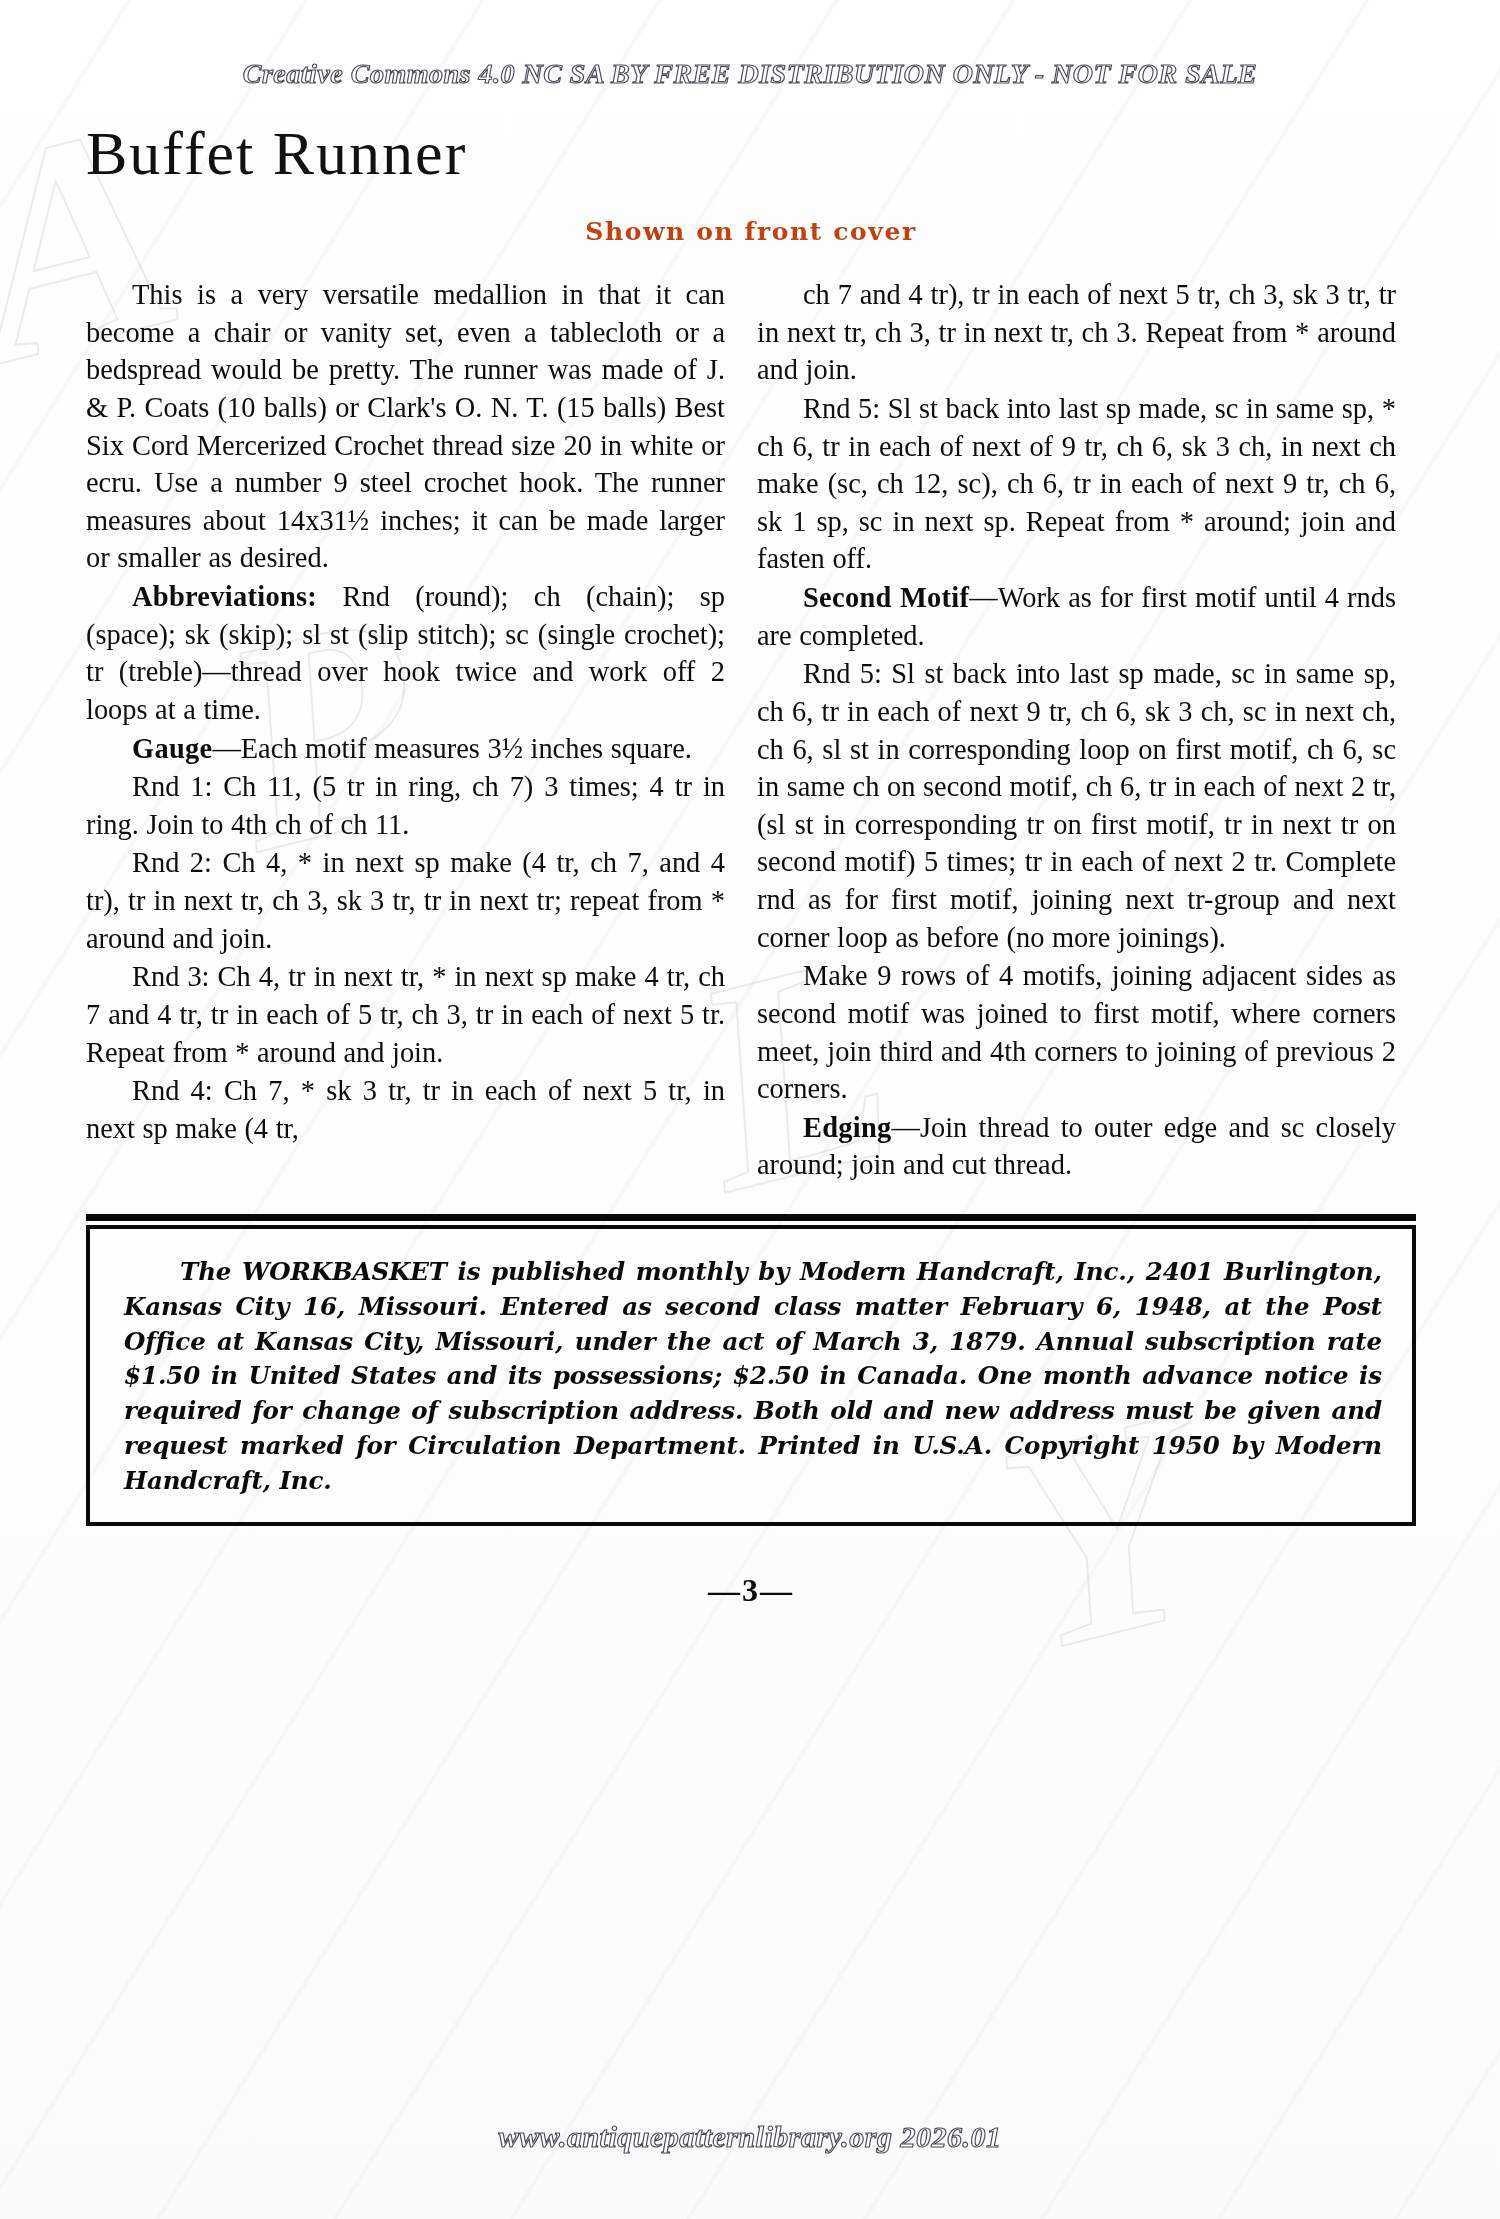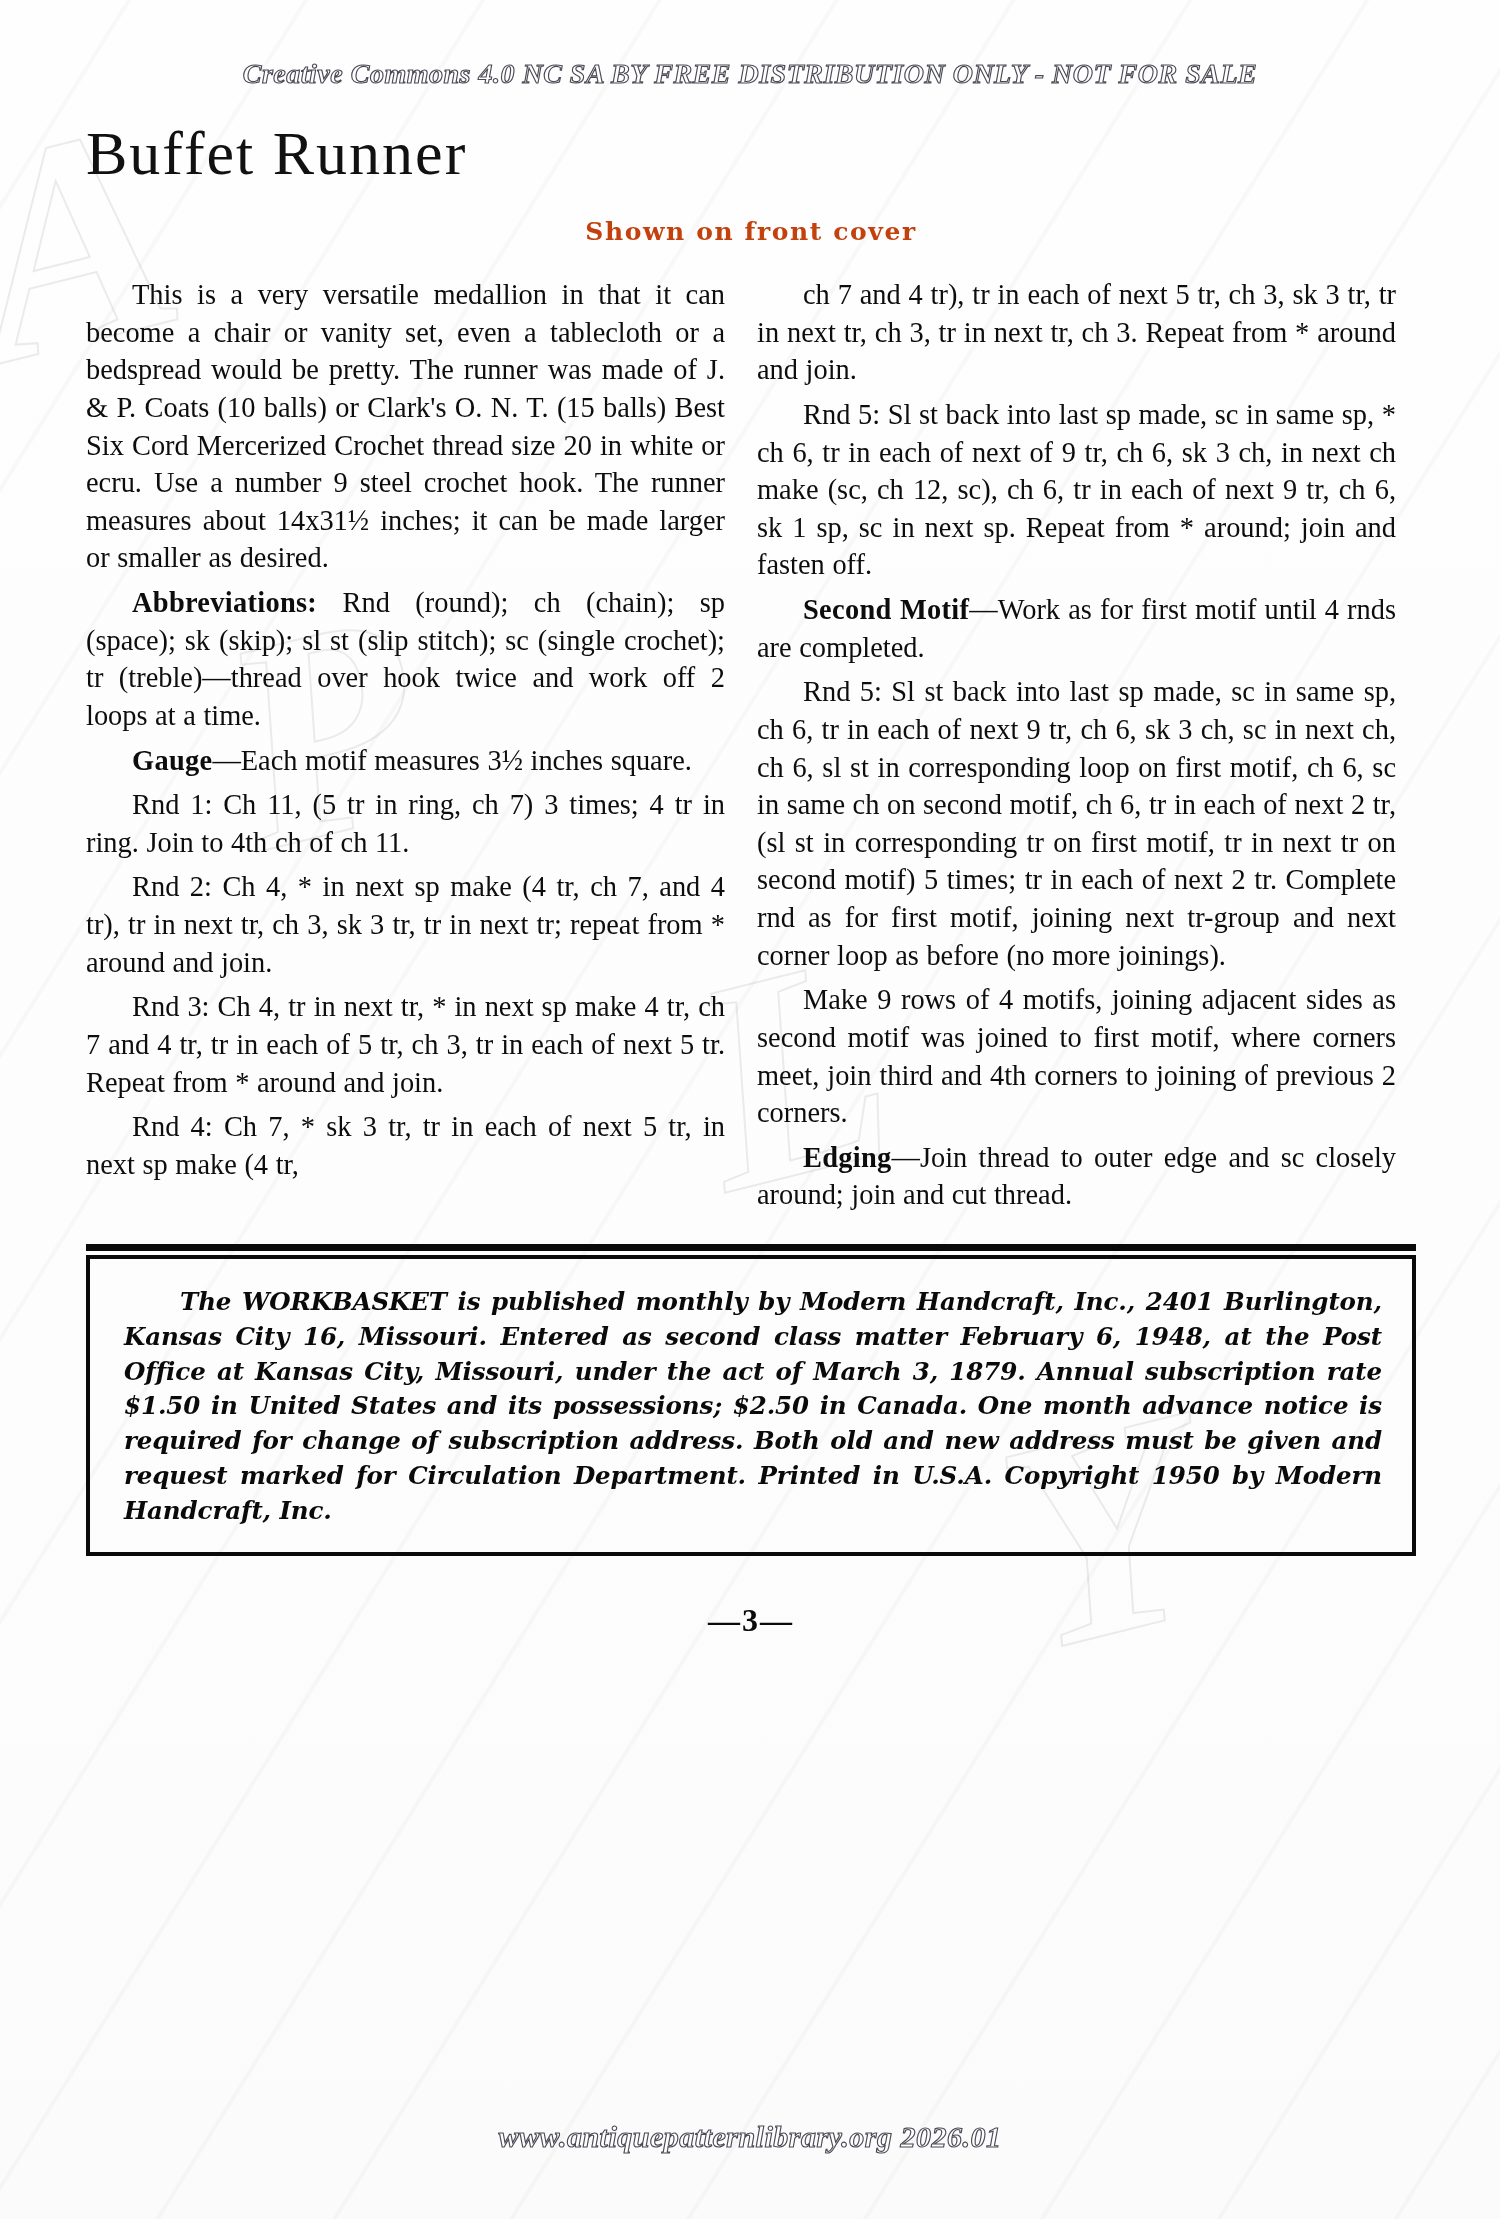--- a/index.html
+++ b/index.html
@@ -120,21 +120,21 @@
     font-size: 28.4px;
     line-height: 1.325;
     color: #0d0d0d;
     text-align: justify;
     text-justify: inter-word;
     margin: 0;
     text-indent: 46px;
     font-family: "Liberation Serif", "DejaVu Serif", serif;
     word-spacing: 0.5px;
   }
-  .para + .para { margin-top: 7px; }
+  .para + .para { margin-top: 1px; }
   .para b {
     font-weight: 700;
     letter-spacing: 0.3px;
   }
 
   
   #notice-wrap {
     margin-top: 30px;
     position: relative;
   }

